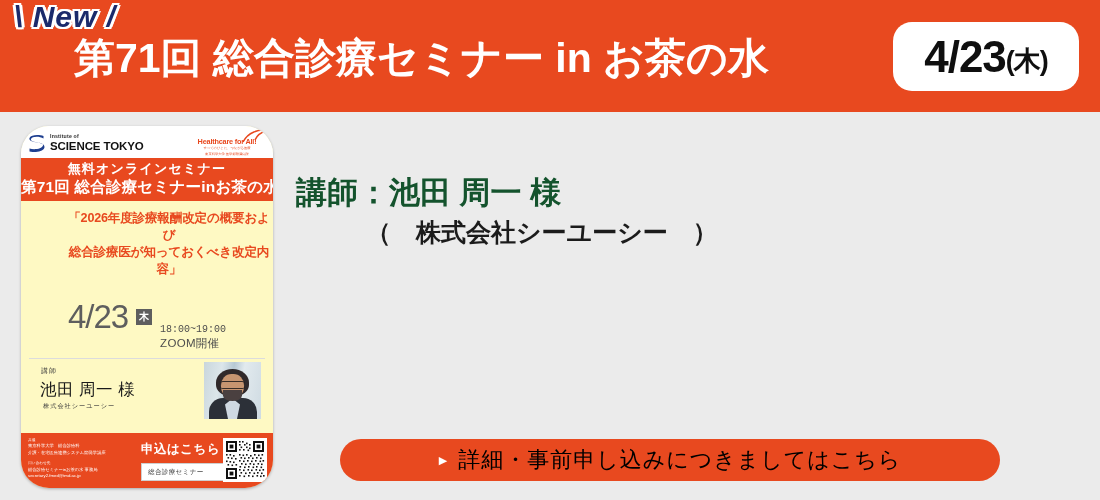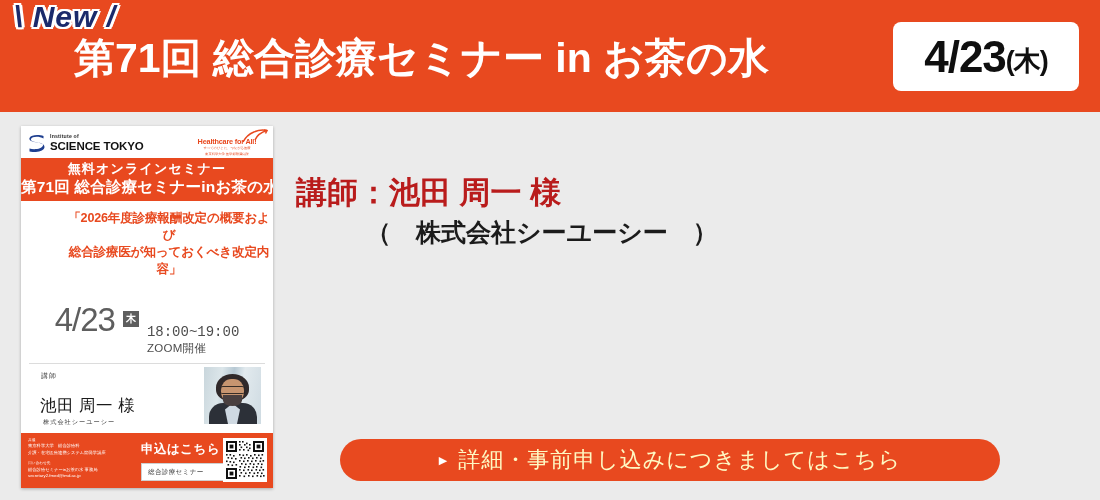--- a/index.html
+++ b/index.html
@@ -59,21 +59,21 @@
     white-space: nowrap;
     letter-spacing: 0px;
   }
   .date-badge {
     position: absolute;
     left: 893px;
     top: 22px;
     width: 186px;
     height: 69px;
     background: #ffffff;
-    border-radius: 8px;
+    border-radius: 19px;
     display: flex;
     align-items: center;
     justify-content: center;
   }
   .date-badge-text {
     font-size: 44px;
     font-weight: bold;
     color: #0f0f0f;
     line-height: 1;
     white-space: nowrap;
@@ -84,24 +84,25 @@
     vertical-align: 2px;
   }
 
   
   .poster {
     position: absolute;
     left: 21px;
     top: 126px;
     width: 252px;
     height: 362px;
-    background: #ffffff;
+    background: #fef9c3;
     box-shadow: 0 1px 3px rgba(0,0,0,0.28);
     overflow: hidden;
     font-family: "Liberation Sans", "DejaVu Sans", sans-serif;
+    border-radius: 28px;
   }
   .poster-logobar {
     position: relative;
     height: 32px;
     background: #fff;
     border-bottom: 0;
   }
   .logo-mark {
     position: absolute;
     left: 7px; top: 8px;
@@ -203,21 +204,21 @@
     display: flex;
     align-items: center;
     justify-content: center;
     font-weight: bold;
   }
   .when-detail {
     color: #4d4d4d;
     line-height: 1.25;
   }
   .when-time {
-    font-size: 14px;
+    font-size: 10px;
     letter-spacing: 0px;
     font-family: "Liberation Mono", "DejaVu Sans Mono", monospace;
     margin-top: 40px;
   }
   .when-zoom {
     font-size: 11.5px;
     letter-spacing: 0.3px;
   }
 
   .poster-speaker {
@@ -230,21 +231,21 @@
   .sp-label {
     font-size: 7px;
     color: #3c3c3c;
     margin-left: 12px;
     letter-spacing: 1px;
   }
   .sp-name {
     font-size: 16.5px;
     color: #1a1a1a;
     margin-left: 11px;
-    margin-top: 16px;
+    margin-top: 5px;
     line-height: 1;
     letter-spacing: 0.5px;
   }
   .sp-org {
     font-size: 6.2px;
     color: #3c3c3c;
     margin-left: 14px;
     margin-top: 4px;
     letter-spacing: 1px;
   }
@@ -386,21 +387,21 @@
     font-weight: bold;
     color: #111111;
     line-height: 1.18;
     white-space: nowrap;
     padding-left: 70px;
     margin-top: 4px;
   }
   .speaker-line1 {
     font-size: 31px;
     font-weight: bold;
-    color: #b91c1c;
+    color: #14532d;
     line-height: 1.18;
     margin-top: 25px;
     white-space: nowrap;
   }
   .speaker-line2 {
     font-size: 25px;
     font-weight: bold;
     color: #1b1b1b;
     line-height: 1.18;
     padding-left: 70px;
@@ -415,21 +416,21 @@
     width: 660px;
     height: 42px;
     background: #e8491f;
     border-radius: 21px;
     display: flex;
     align-items: center;
     justify-content: center;
     cursor: pointer;
   }
   .cta-text {
-    color: #fef9c3;
+    color: #000000;
     font-size: 22px;
     font-weight: normal;
     letter-spacing: 1px;
     line-height: 1;
     white-space: nowrap;
     text-align: right;
   }
   .cta-arrow {
     color: #ffffff;
     font-size: 11px;

